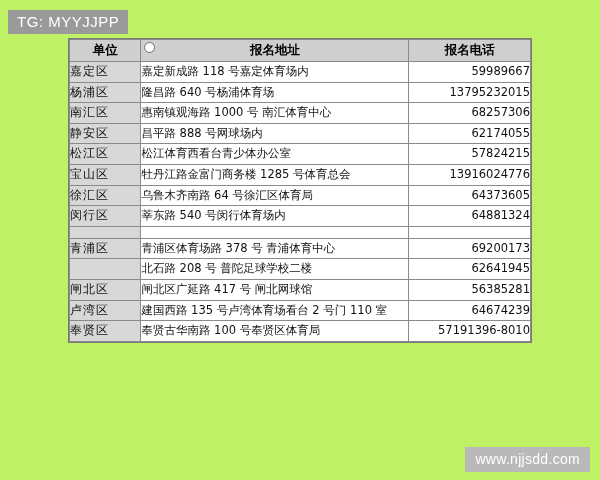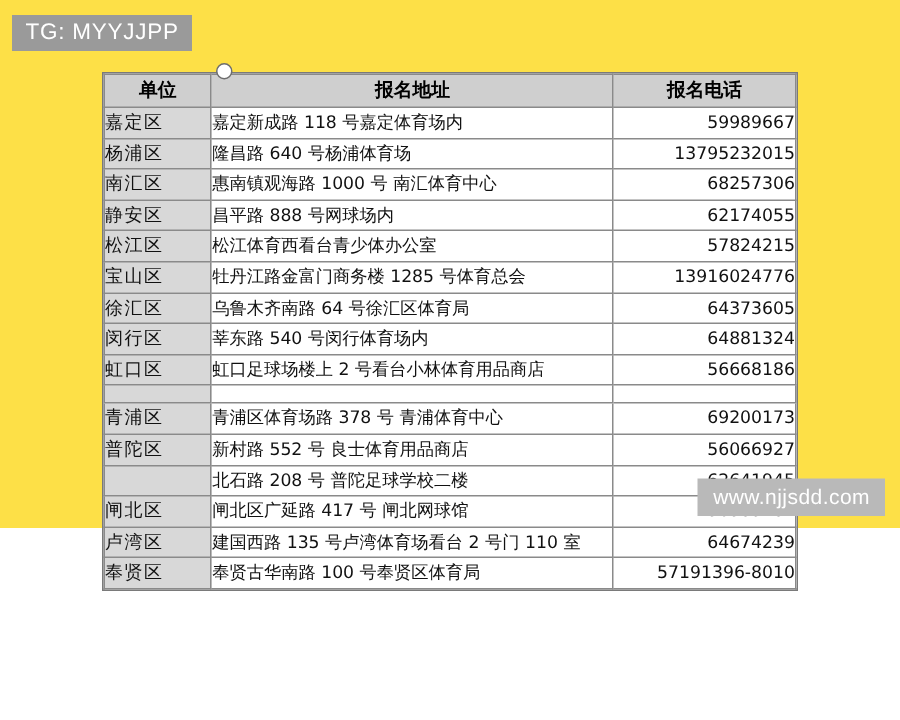--- a/index.html
+++ b/index.html
@@ -11,22 +11,22 @@
     height: 480px;
     background: #ffffff;
     font-family: "DejaVu Sans", "Liberation Sans", sans-serif;
     position: relative;
     overflow: hidden;
   }
   #page {
     position: absolute;
     left: 0; top: 0;
     width: 600px;
-    height: 352px;
-    background: #fde047;
+    height: 480px;
+    background: #bef264;
   }
   
   #tg-tag {
     position: absolute;
     left: 8px;
     top: 10px;
     background: #9a9a9a;
     color: #ffffff;
     font-size: 15px;
     letter-spacing: 0.5px;
@@ -47,21 +47,20 @@
   }
   
   #table-wrap {
     position: absolute;
     left: 68px;
     top: 38px;
     width: 464px;
     border: 1px solid #7a7a7a;
     background: #ffffff;
     box-sizing: border-box;
-    margin-top: 10px;
   }
   table.data {
     border-collapse: collapse;
     width: 100%;
     font-size: 11.5px;
     color: #111111;
     font-family: "DejaVu Sans", "Liberation Sans", sans-serif;
   }
   table.data th, table.data td {
     border: 1px solid #8a8a8a;
@@ -179,41 +178,31 @@
           <tr>
             <td class="unit">徐汇区</td>
             <td class="addr">乌鲁木齐南路 64 号徐汇区体育局</td>
             <td class="phone">64373605</td>
           </tr>
           <tr>
             <td class="unit">闵行区</td>
             <td class="addr">莘东路 540 号闵行体育场内</td>
             <td class="phone">64881324</td>
           </tr>
-          <tr>
-            <td class="unit">虹口区</td>
-            <td class="addr">虹口足球场楼上 2 号看台小林体育用品商店</td>
-            <td class="phone">56668186</td>
-          </tr>
           <tr class="spacer">
             <td class="unit">&nbsp;</td>
             <td>&nbsp;</td>
             <td>&nbsp;</td>
           </tr>
           <tr>
             <td class="unit">青浦区</td>
             <td class="addr">青浦区体育场路 378 号 青浦体育中心</td>
             <td class="phone">69200173</td>
           </tr>
           <tr>
-            <td class="unit">普陀区</td>
-            <td class="addr">新村路 552 号   良士体育用品商店</td>
-            <td class="phone">56066927</td>
-          </tr>
-          <tr>
             <td class="unit"></td>
             <td class="addr">北石路 208 号  普陀足球学校二楼</td>
             <td class="phone">62641945</td>
           </tr>
           <tr>
             <td class="unit">闸北区</td>
             <td class="addr">闸北区广延路 417 号  闸北网球馆</td>
             <td class="phone">56385281</td>
           </tr>
           <tr>

